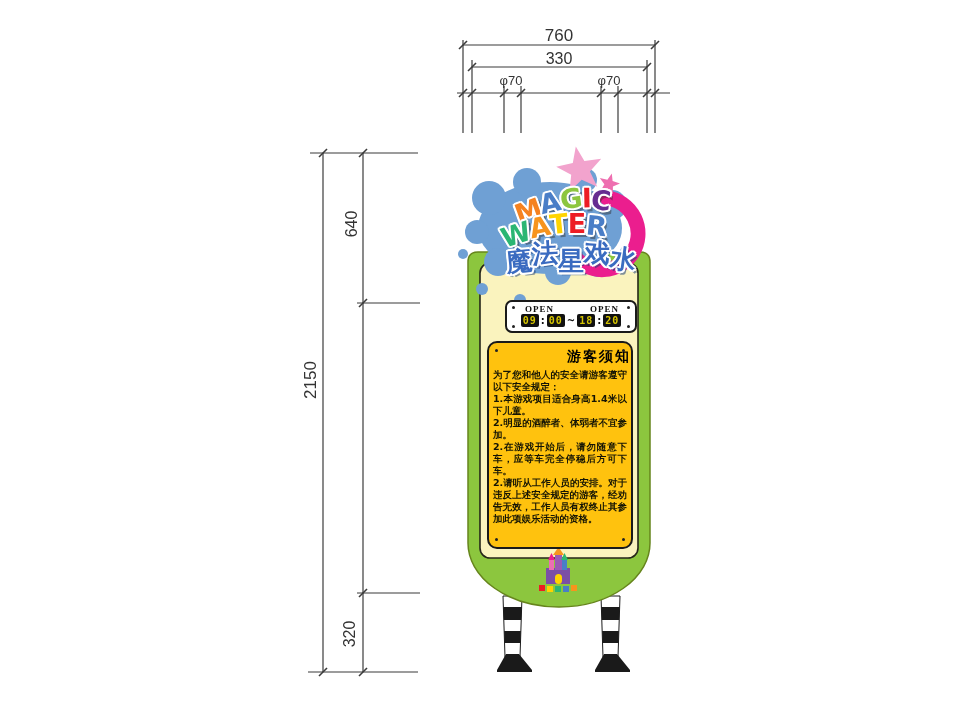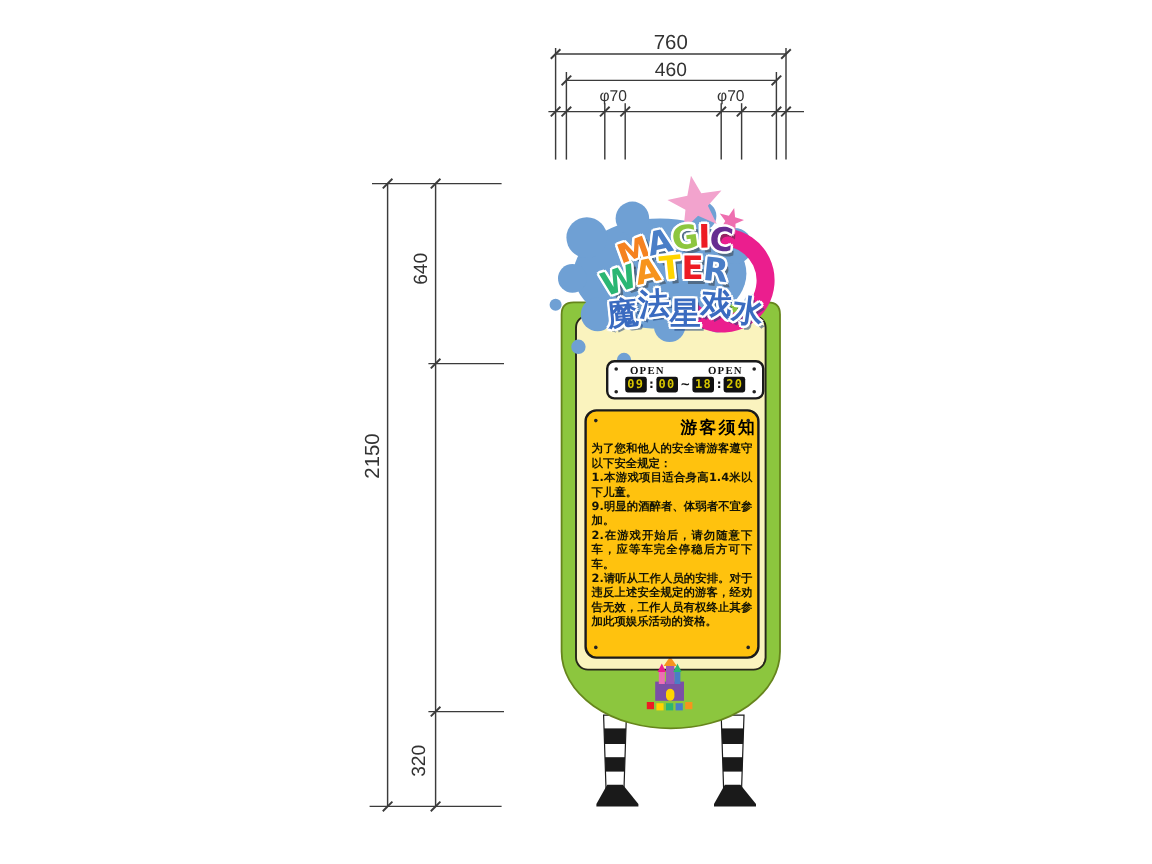--- a/index.html
+++ b/index.html
@@ -209,21 +209,21 @@
       <rect x="555" y="574" width="7" height="10" rx="3.5" fill="#FFD400"></rect>
       <rect x="539" y="585" width="6" height="6" fill="#ED1C24"></rect>
       <rect x="547" y="586" width="6" height="6" fill="#FFD400"></rect>
       <rect x="555" y="586" width="6" height="6" fill="#2BB673"></rect>
       <rect x="563" y="586" width="6" height="6" fill="#4A7EC7"></rect>
       <rect x="571" y="585" width="6" height="6" fill="#F7941D"></rect>
     </g>
   </svg>
 
   <span id="dim-760" class="dim-label">760</span>
-  <span id="dim-710" class="dim-label">460</span>
+  <span id="dim-710" class="dim-label">330</span>
   <span id="dim-phi-left" class="dim-label">φ70</span>
   <span id="dim-phi-right" class="dim-label">φ70</span>
   <span id="dim-2150" class="dim-label vert">2150</span>
   <span id="dim-640" class="dim-label vert">640</span>
   <span id="dim-320" class="dim-label vert">320</span>
 
   <div id="word-magic" class="logo-word">
     
   <span class="logo-letter" style="color: rgb(245, 130, 32);">M</span><span class="logo-letter" style="color: rgb(74, 126, 199);">A</span><span class="logo-letter" style="color: rgb(141, 198, 63);">G</span><span class="logo-letter" style="color: rgb(237, 28, 36);">I</span><span class="logo-letter" style="color: rgb(102, 45, 145);">C</span></div>
   <div id="word-water" class="logo-word">
@@ -257,20 +257,20 @@
     <div class="screw" style="left:6px; top:6px;"></div>
     <div class="screw" style="right:6px; top:6px;"></div>
     <div class="screw" style="left:6px; bottom:6px;"></div>
     <div class="screw" style="right:6px; bottom:6px;"></div>
     <div id="notice-title">游客须知</div>
     <div id="notice-body">
       <p>为了您和他人的安全请游客遵守以下安全规定：</p>
       <div>
 
       <p class="notice-rule">1.本游戏项目适合身高1.4米以下儿童。</p>
-          <p class="notice-rule">9.明显的酒醉者、体弱者不宜参加。</p>
+          <p class="notice-rule">2.明显的酒醉者、体弱者不宜参加。</p>
           <p class="notice-rule">2.在游戏开始后，请勿随意下车，应等车完全停稳后方可下车。</p>
           <p class="notice-rule">2.请听从工作人员的安排。对于违反上述安全规定的游客，经劝告无效，工作人员有权终止其参加此项娱乐活动的资格。</p>
         </div>
     </div>
   </div>
 
 </div>
 
 </body></html>

